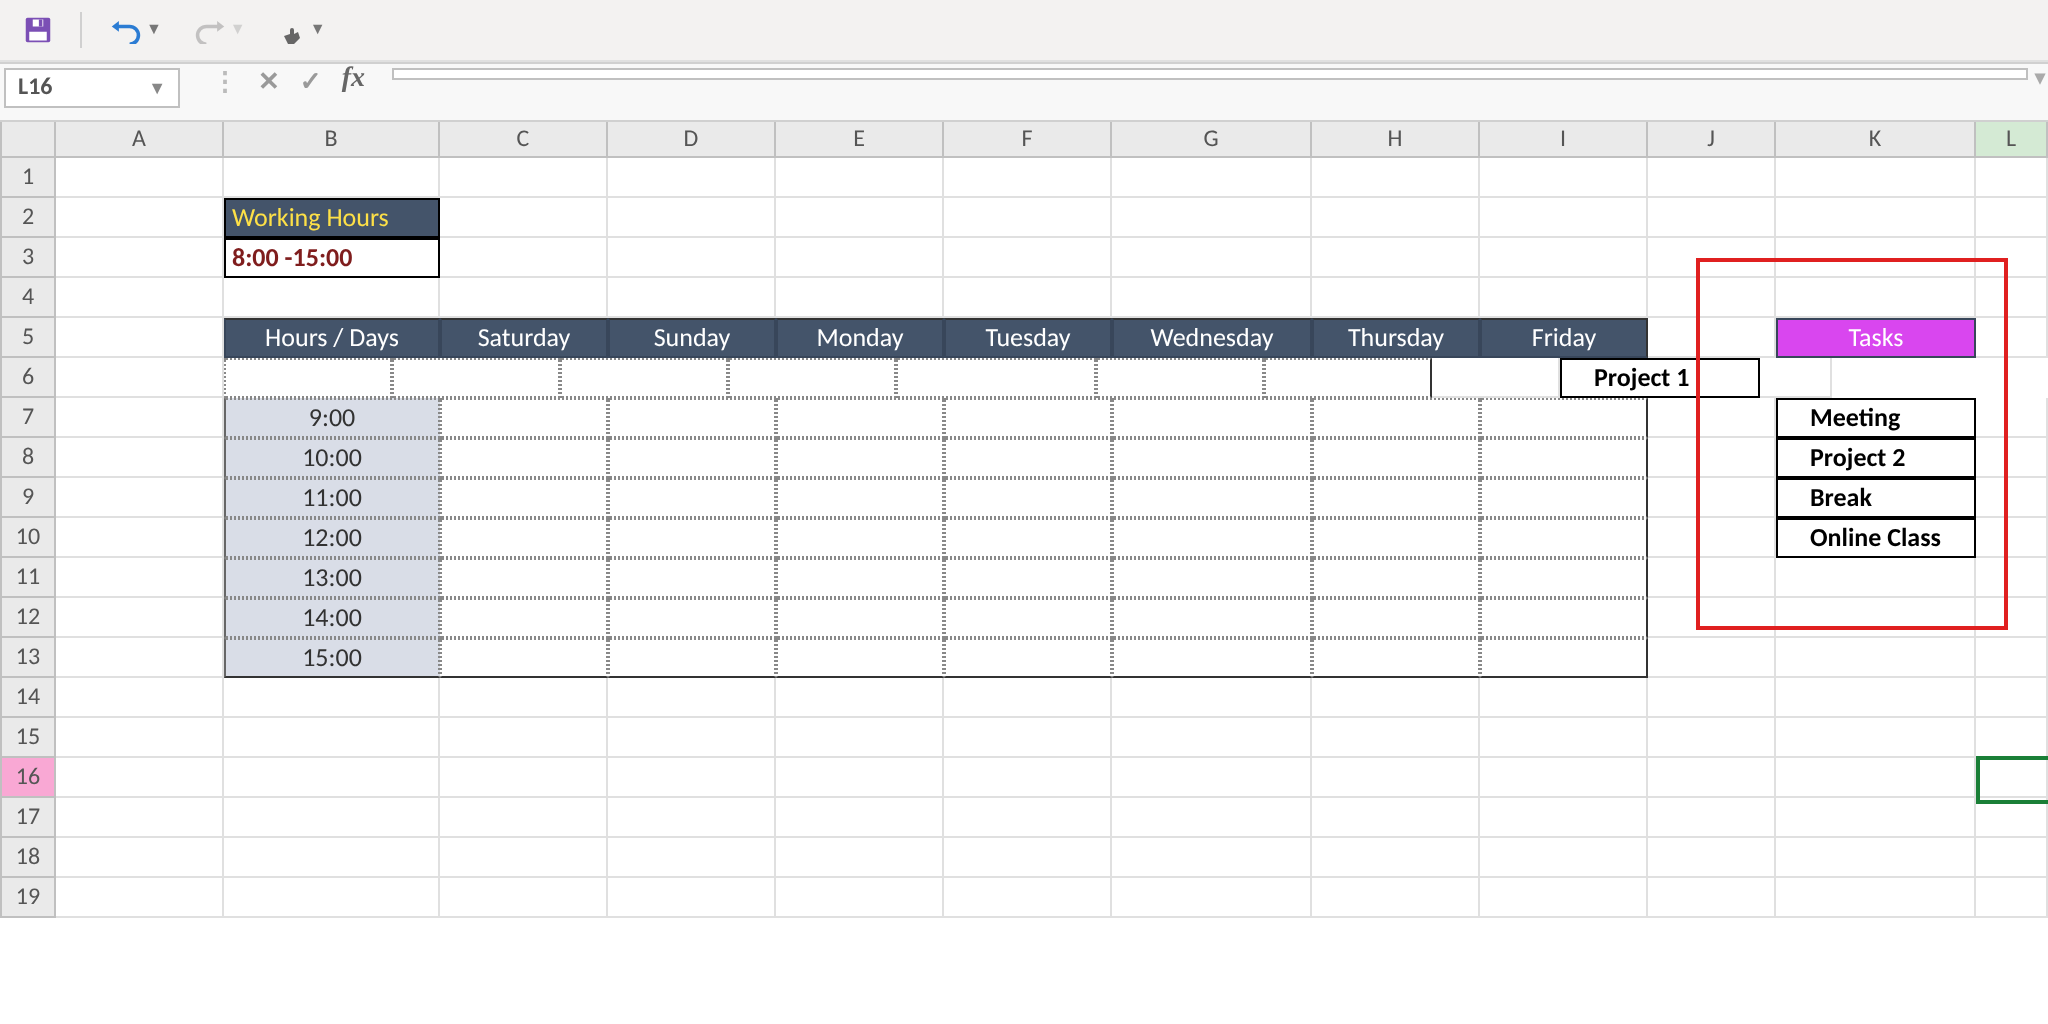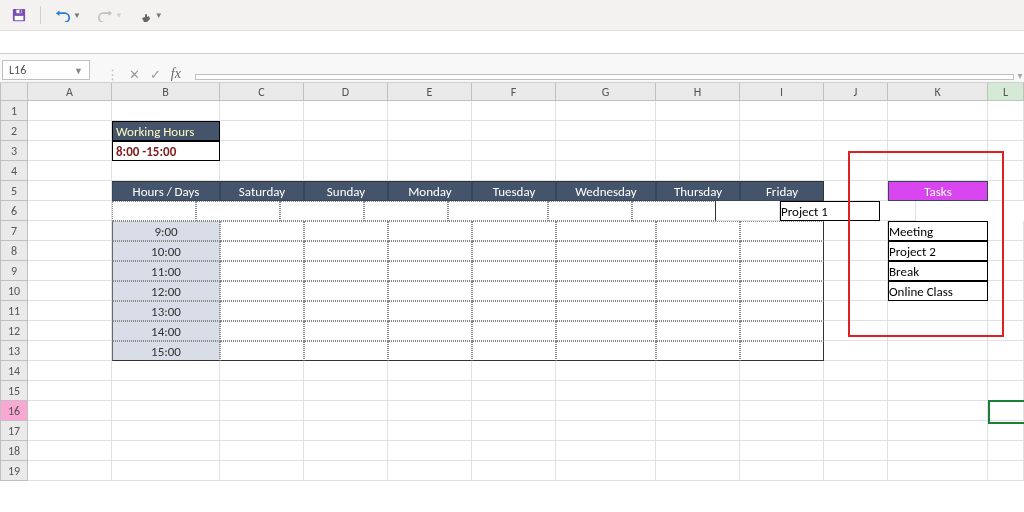--- a/index.html
+++ b/index.html
@@ -35,22 +35,22 @@
   .qat-btn svg { display: block; }
   .qat-sep { width: 1px; height: 18px; background: #d0d0d0; margin: 0 2px; }
 
   
   .fbar {
     height: 28px;
     background: #f8f8f8;
     border-top: 1px solid #d0d0d0;
     border-bottom: 1px solid #d0d0d0;
     display: flex;
-    align-items: flex-end;
-    margin-top: 22px;
+    align-items: flex-start;
+    font-weight: bold;
   }
   .name-box {
     width: 88px;
     border: 1px solid #c0c0c0;
     background: #fff;
     font-size: 12px;
     padding: 2px 6px;
     box-sizing: border-box;
     margin: 2px;
     display: flex;
@@ -169,21 +169,21 @@
   
   .hdr-blue {
     background: #44546a;
     color: #fff;
     font-weight: 500;
     border: 1px solid #38465a;
     justify-content: center;
   }
   .working-title {
     background: #44546a;
-    color: #fef9c3;
+    color: #fde047;
     border: 1px solid #000;
     font-size: 13px;
     padding-left: 3px;
   }
   .working-val {
     background: #fff;
     color: #7f1d1d;
     border: 1px solid #000;
     font-weight: bold;
     padding-left: 3px;
@@ -206,21 +206,22 @@
   .tasks-hdr {
     background: #d946ef;
     color: #fff;
     border: 1px solid #38465a;
     justify-content: center;
   }
   .tasks-item {
     border: 1px solid #000;
     background: #fff;
     color: #000;
-    padding-left: 0;
+    padding-left: 16px;
+    font-weight: bold;
   }
 
   
   .red-rect {
     position: absolute;
     border: 2px solid #e02020;
     pointer-events: none;
   }
 
   

